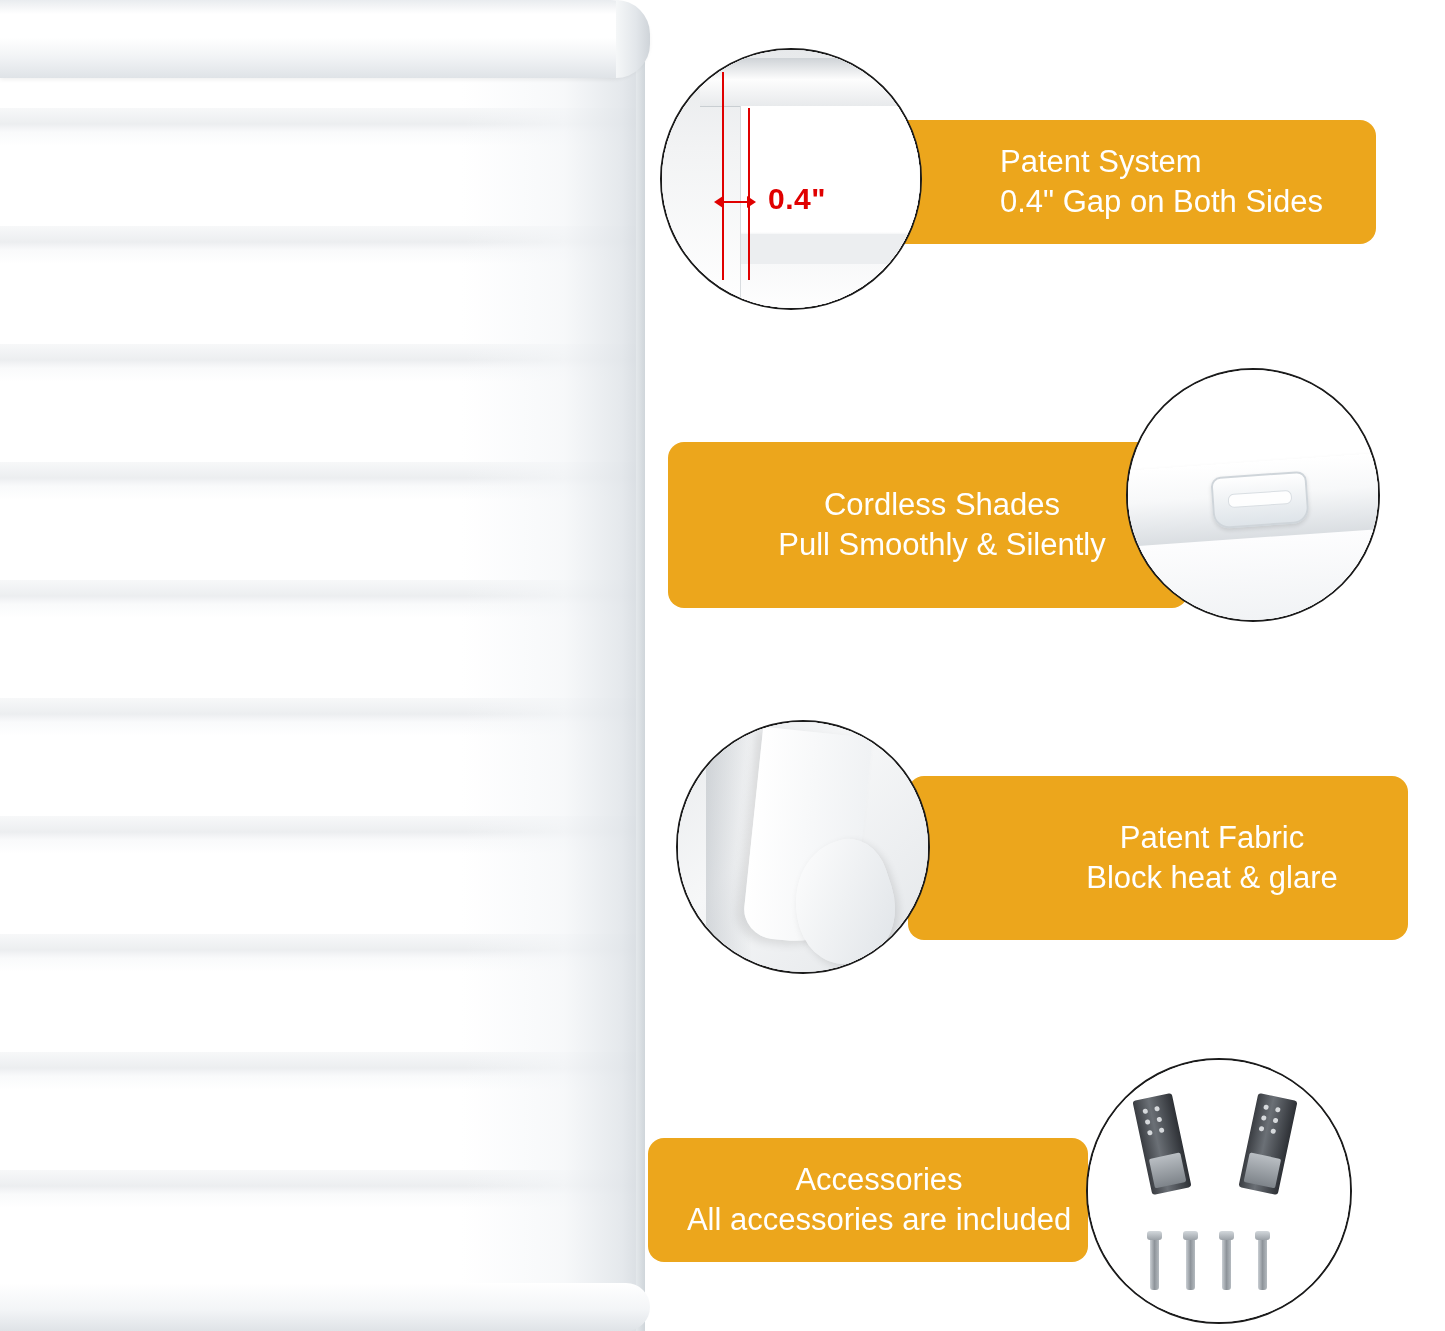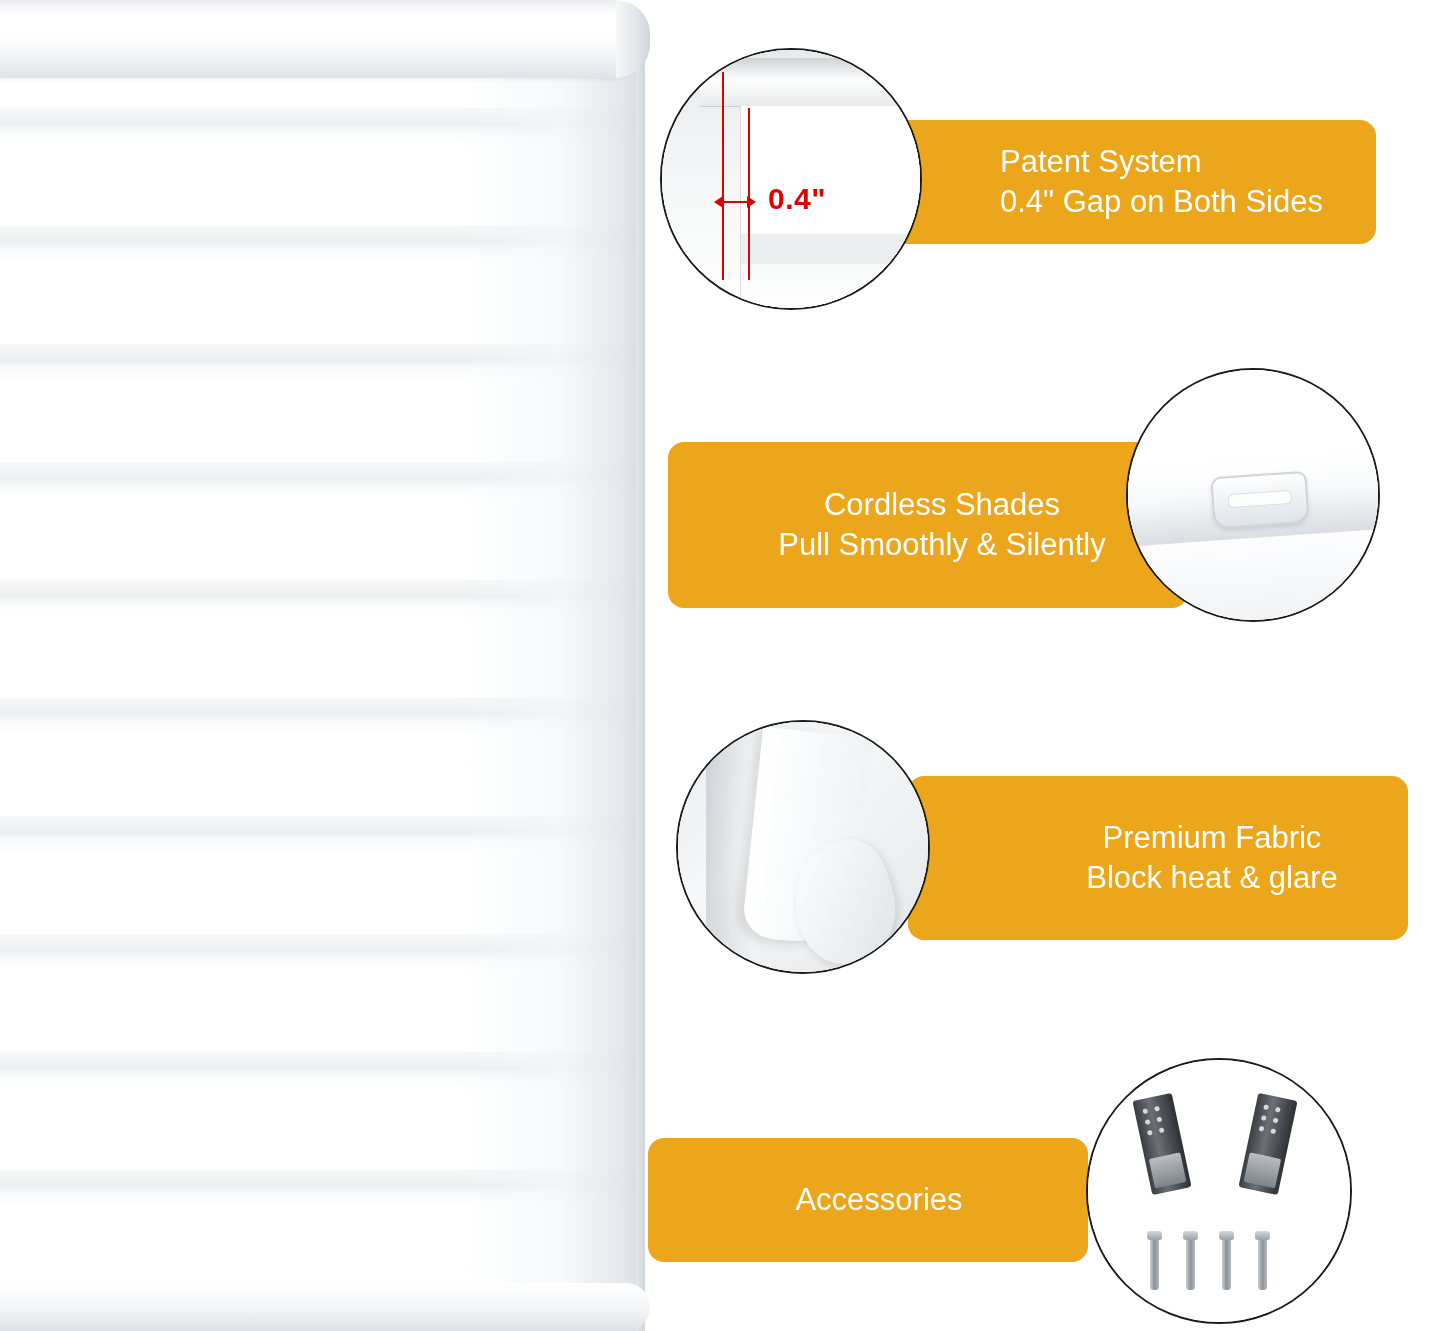--- a/index.html
+++ b/index.html
@@ -417,38 +417,39 @@
       <div class="cordless-rail"></div>
       <div class="cordless-fabric"></div>
       <div class="cordless-handle"></div>
     </div>
   </div>
 </div>
 
 <div class="feature" id="feature-fabric" style="left:676px; top:720px; width:760px; height:270px;">
 
   <div class="callout">
-    <span class="line">Premium Fabric</span>
+    <span class="line">Patent Fabric</span>
     <span class="line">Block heat &amp; glare</span>
   </div>
 
   <div class="photo-circle">
     <div class="fabric-scene">
       <div class="fabric-base"></div>
       <div class="fabric-shadow"></div>
       <div class="fabric-peel"></div>
       <div class="fabric-curl"></div>
     </div>
   </div>
 </div>
 
 <div class="feature" id="feature-accessories" style="left:648px; top:1058px; width:760px; height:270px;">
 
   <div class="callout">
     <span class="line">Accessories</span>
+    <span class="line">All accessories are included</span>
   </div>
 
   <div class="photo-circle">
     <div class="acc-scene">
       <div class="bracket left">
         <span class="dots">
           <i style="left:0;top:0"></i>
             <i style="left:12px;top:0"></i>
           <i style="left:0;top:11px"></i>
             <i style="left:12px;top:11px"></i>

